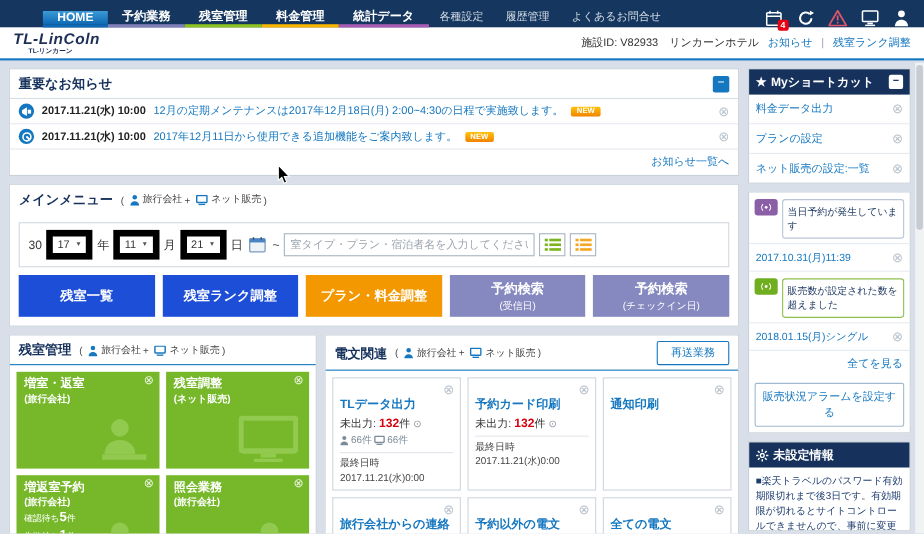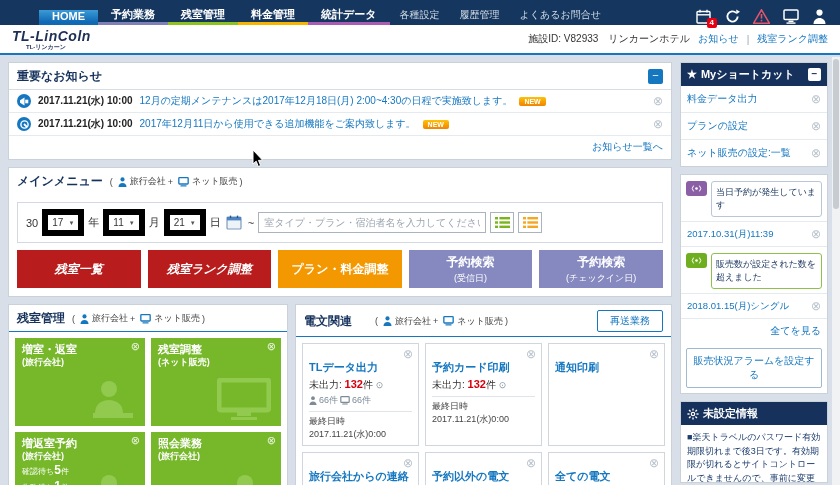--- a/index.html
+++ b/index.html
@@ -57,21 +57,21 @@
   .mm-controls { margin:8px 8px 7px; border:1px solid #d2d9e0; display:flex; align-items:center; gap:4px; padding:6px 8px; font-size:11px; color:#333; }
   .selbox { display:inline-flex; align-items:center; gap:5px; border:6px solid #000000; background:#fff; padding:2px 4px; font-size:10px; cursor:pointer; }
   .caret { font-size:6px; color:#555; }
   .cal-btn { width:19px; height:17px; cursor:pointer; display:flex; align-items:center; justify-content:center; }
   .mm-input { width:228px; height:21px; border:1px solid #a9b4bf; font-size:10px; padding:0 5px; color:#333; font-family:"Liberation Sans",sans-serif; }
   .mm-input::placeholder { color:#9aa4ae; }
   .list-btn { width:24px; height:21px; border:1px solid #a9b4bf; background:#fff; display:flex; align-items:center; justify-content:center; cursor:pointer; }
   .mm-buttons { display:flex; gap:7px; padding:0 8px 8px; }
   .mbtn { flex:1; height:38px; border:none; color:#fff; font-weight:bold; font-size:12px; display:flex; flex-direction:column; align-items:center; justify-content:center; cursor:pointer; font-family:"Liberation Sans",sans-serif; }
   .mbtn .sub { font-size:9px; font-weight:normal; margin-top:1px; }
-  .bg-green  { background:#b91c1c;font-style:italic; }
+  .bg-green  { background:#1d4ed8; }
   .bg-orange { background:#f39800; }
   .bg-purple { background:#8689bf; }
 
   .bottomrow { display:flex; gap:7px; align-items:stretch; flex:1; }
   .room-panel { width:280px; display:flex; flex-direction:column; }
   .tele-panel { flex:1; display:flex; flex-direction:column; }
 
   
   .tiles { display:grid; grid-template-columns:1fr 1fr; gap:6px; padding:6px; }
   .tile { position:relative; height:88px; background:#76b82a; color:#fff; padding:5px 7px; font-size:11px; font-weight:bold; line-height:1.25; cursor:pointer; overflow:hidden; }
@@ -378,21 +378,21 @@
                 <circle cx="20" cy="9" r="8" fill="#92c94f"></circle>
                 <path d="M6 33c0-8 6-13 14-13s14 5 14 13z" fill="#92c94f"></path>
                 <rect x="4" y="33" width="40" height="5" fill="#92c94f"></rect>
               </svg>
           </div>
         </div>
 
       </div>
 
       <div class="panel tele-panel">
-        <div class="panel-head" style="border-bottom-width:1px;border-bottom-color:#1577c0;gap:16px;">
+        <div class="panel-head" style="border-bottom-width:1px;border-bottom-color:#1577c0;">
           <span class="panel-title">電文関連</span>
           <span class="scope">
             <span>(</span>
             <svg width="9" height="10" viewBox="0 0 13 15">
                 <circle cx="6.5" cy="3.6" r="3.1" fill="#1577c0"></circle>
                 <path d="M0.5 15c0-3.6 2.7-6 6-6s6 2.4 6 6z" fill="#1577c0"></path>
               </svg>
             <span>旅行会社</span>
             <span>+</span>
             <svg width="11" height="10" viewBox="0 0 16 15">

